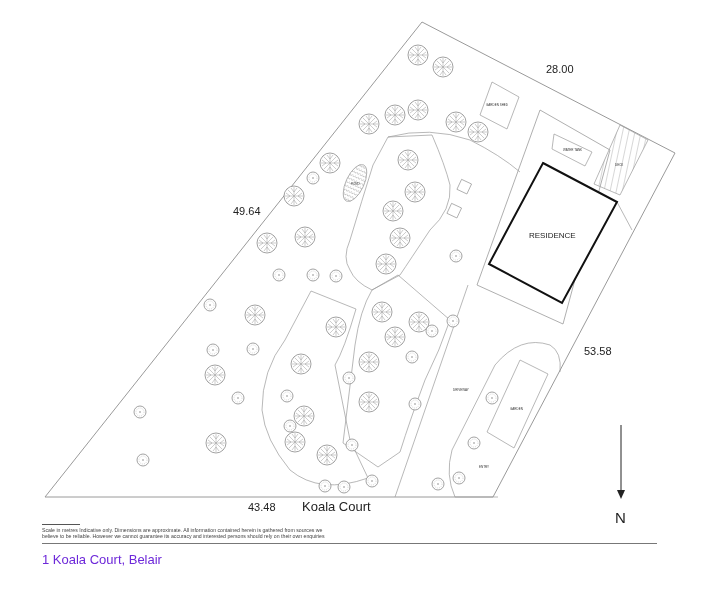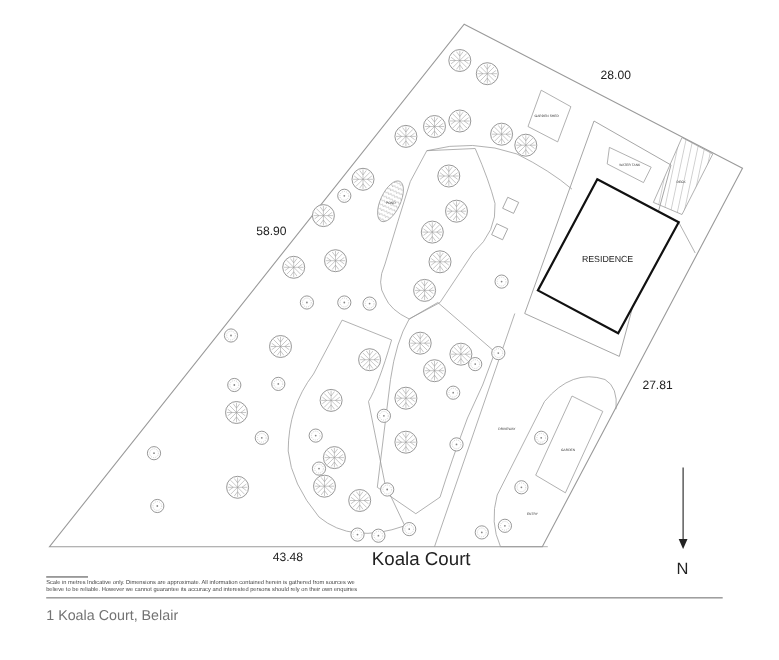--- a/index.html
+++ b/index.html
@@ -1,27 +1,27 @@
 <!DOCTYPE html>
 <html><head>
 <meta charset="utf-8">
 <style>
   html, body { margin:0; padding:0; background:#ffffff; }
   body { width:708px; height:600px; position:relative; overflow:hidden; font-family:"Liberation Sans", sans-serif; color:#222; }
   #plan { position:absolute; left:0; top:0; width:708px; height:600px; }
   .lbl { position:absolute; font-family:"Liberation Sans", sans-serif; color:#222; white-space:nowrap; }
   .dim { font-size:11px; }
-  .street { font-size:17px;margin-left:36px; }
+  .street { font-size:13px; }
   .tiny { font-size:3px; letter-spacing:0; color:#333; }
   .res { font-size:8px;text-align:right; }
   .north { font-size:15px; }
   .disclaimer { position:absolute; left:42px; top:527px; font-size:5.2px; line-height:6.4px; color:#444; width:300px; }
   .scalebar { position:absolute; left:42px; top:522px; width:38px; height:2px; border-bottom:1px solid #555; }
   .rule { position:absolute; left:42px; top:543px; width:615px; height:0; border-top:1px solid #777; }
-  .address { position:absolute; left:42px; top:552px; font-size:13px; color:#737373; }
+  .address { position:absolute; left:42px; top:552px; font-size:13px; color:#6d28d9; }
 </style>
 </head>
 <body>
 
 <svg id="plan" viewBox="0 0 708 600" xmlns="http://www.w3.org/2000/svg">
   <defs>
     <g id="tree">
       <circle r="10" fill="#fff" stroke="#8a8a8a" stroke-width="0.8"></circle>
       <path d="M0,-9 L0,9 M-9,0 L9,0 M-6.4,-6.4 L6.4,6.4 M-6.4,6.4 L6.4,-6.4 M-3,-8 L0,-4 L3,-8 M-3,8 L0,4 L3,8 M-8,-3 L-4,0 L-8,3 M8,-3 L4,0 L8,3" stroke="#9a9a9a" stroke-width="0.5" fill="none"></path>
     </g>
@@ -128,22 +128,22 @@
       <use href="#shrub" x="474" y="443"></use>
     <use href="#shrub" x="459" y="478"></use>
       <use href="#shrub" x="438" y="484"></use>
   </g>
 
   <line x1="621" y1="425" x2="621" y2="492" stroke="#222" stroke-width="1"></line>
   <polygon points="617,490 625,490 621,499" fill="#222"></polygon>
 </svg>
 
 <span class="lbl dim" style="left:546px; top:63px;">28.00</span>
-<span class="lbl dim" style="left:233px; top:205px;">58.90</span>
-<span class="lbl dim" style="left:584px; top:345px;">27.81</span>
+<span class="lbl dim" style="left:233px; top:205px;">49.64</span>
+<span class="lbl dim" style="left:584px; top:345px;">53.58</span>
 <span class="lbl dim" style="left:236px; top:501px;margin-left:12px;">43.48</span>
 <span class="lbl street" style="left:302px; top:499px;">Koala Court</span>
 
 <span class="lbl res" style="left:529px; top:231px;">RESIDENCE</span>
 <span class="lbl tiny" style="left:486px; top:103px;">GARDEN SHED</span>
 <span class="lbl tiny" style="left:563px; top:148px;">WATER TANK</span>
 <span class="lbl tiny" style="left:615px; top:163px;">DECK</span>
 <span class="lbl tiny" style="left:351px; top:182px;">POND</span>
 <span class="lbl tiny" style="left:453px; top:388px;">DRIVEWAY</span>
 <span class="lbl tiny" style="left:510px; top:407px;">GARDEN</span>

